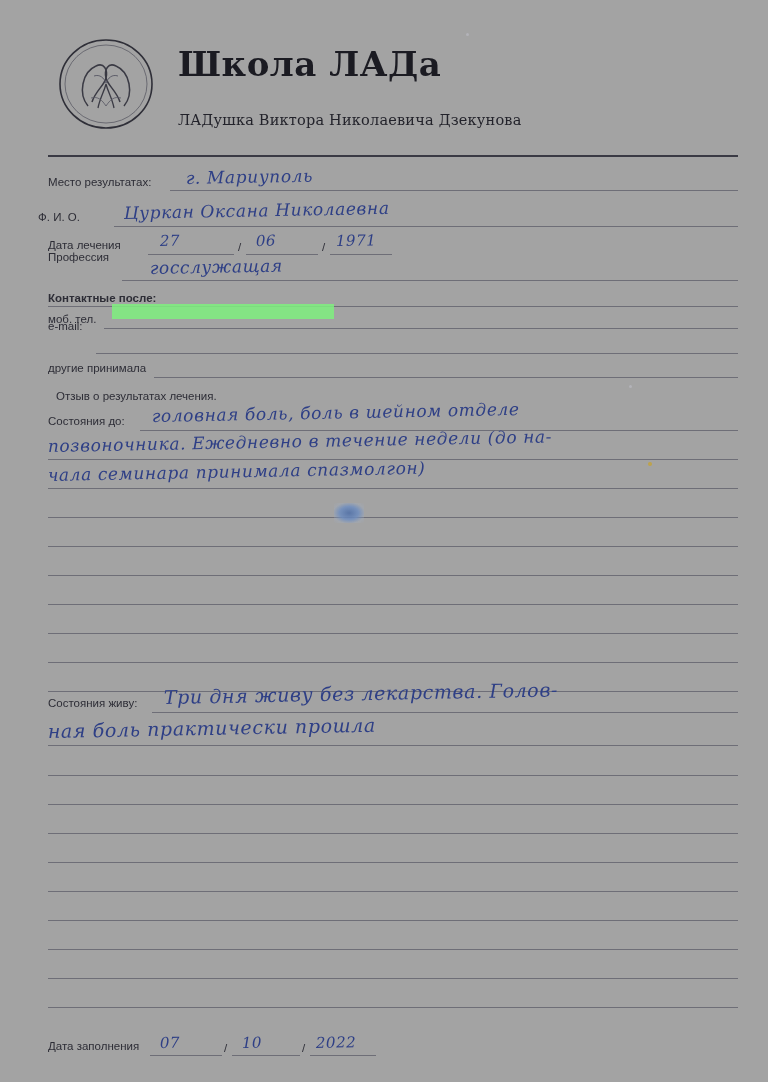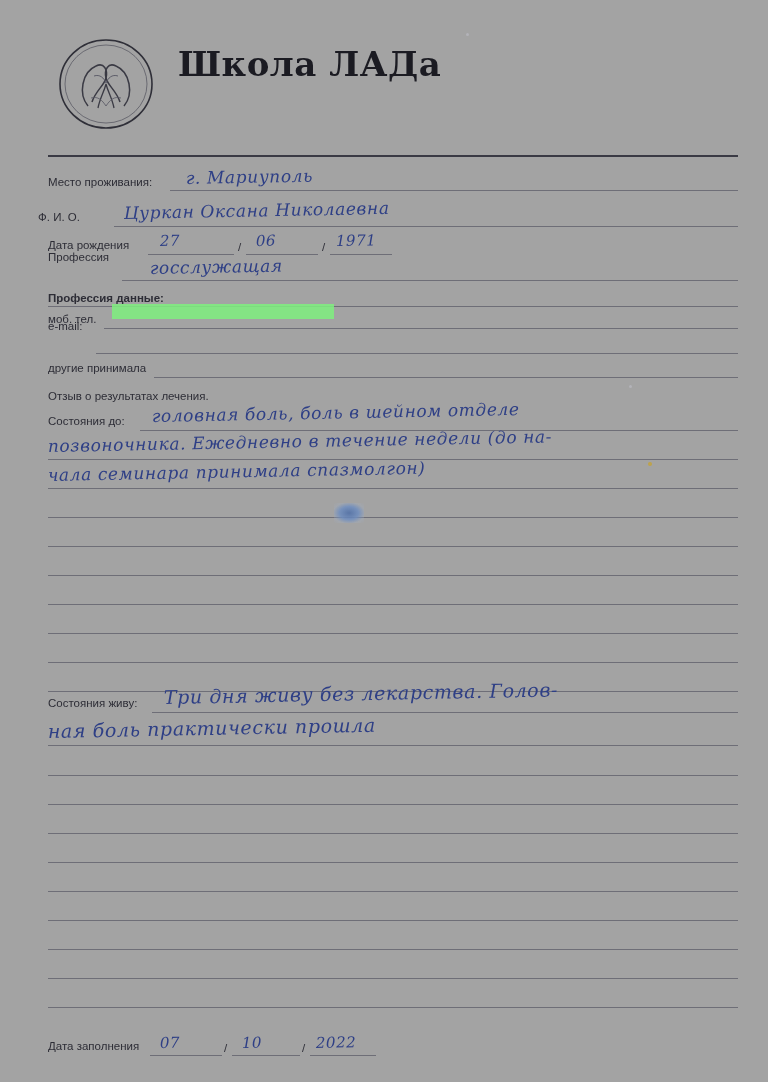--- a/index.html
+++ b/index.html
@@ -159,65 +159,66 @@
         <path d="M66 70 C76 58, 72 36, 58 30 C50 26, 46 34, 48 42 C50 50, 58 54, 62 66" fill="none" stroke="#3a3a44" stroke-width="1.5"></path>
         <path d="M40 72 C42 62, 46 56, 48 48 C50 56, 54 62, 56 72" fill="none" stroke="#3a3a44" stroke-width="1.3"></path>
         <path d="M36 40 C42 38, 46 42, 48 47" fill="none" stroke="#555562" stroke-width="0.9"></path>
         <path d="M60 40 C54 38, 50 42, 48 47" fill="none" stroke="#555562" stroke-width="0.9"></path>
         <path d="M33 62 C40 60, 44 64, 48 70" fill="none" stroke="#555562" stroke-width="0.8"></path>
         <path d="M63 62 C56 60, 52 64, 48 70" fill="none" stroke="#555562" stroke-width="0.8"></path>
       </svg>
     </div>
 
     <div class="brand-title">Школа ЛАДа</div>
+    <div class="brand-sub2">ЛАДушка Виктора Николаевича Дзекунова</div>
   </div>
 
   <div class="rule-top"></div>
 
   <div class="form">
 
-    <div class="fld" style="left:48px; top:176px;">Место проживания:</div>
+    <div class="fld" style="left:48px; top:176px;">Место результатах:</div>
     <div class="line" style="left:170px; top:190px; width:568px;"></div>
     <div class="hw" style="left:186px; top:168px;">г. Мариуполь</div>
 
     <div class="fld" style="left:38px; top:211px;">Ф. И. О.</div>
     <div class="line" style="left:114px; top:226px; width:624px;"></div>
     <div class="hw" style="left:124px; top:203px;">Цуркан Оксана Николаевна</div>
 
-    <div class="fld" style="left:48px; top:239px;">Дата рождения</div>
+    <div class="fld" style="left:48px; top:239px;">Дата лечения</div>
     <div class="line" style="left:148px; top:254px; width:86px;"></div>
     <div class="line" style="left:246px; top:254px; width:72px;"></div>
     <div class="line" style="left:330px; top:254px; width:62px;"></div>
     <div class="fld" style="left:238px; top:241px;">/</div>
     <div class="fld" style="left:322px; top:241px;">/</div>
     <div class="hw small" style="left:160px; top:232px;">27</div>
     <div class="hw small" style="left:256px; top:232px;">06</div>
     <div class="hw small" style="left:336px; top:232px;">1971</div>
 
     <div class="fld" style="left:48px; top:251px;">Профессия</div>
     <div class="line" style="left:122px; top:280px; width:616px;"></div>
     <div class="hw" style="left:150px; top:258px;">госслужащая</div>
 
-    <div class="fld bold" style="left:48px; top:292px;">Профессия данные:</div>
+    <div class="fld bold" style="left:48px; top:292px;">Контактные после:</div>
     <div class="line" style="left:48px; top:306px; width:690px;"></div>
 
     <div class="fld" style="left:48px; top:313px;">моб. тел.</div>
     <div class="line" style="left:104px; top:328px; width:634px;"></div>
     <div class="redact"></div>
     <div class="hw small" style="left:118px; top:306px; color:#2e3f86; opacity:0;"></div>
 
     <div class="fld" style="left:48px; top:320px;text-align:right;">e-mail:</div>
     <div class="line" style="left:96px; top:353px; width:642px;"></div>
     <div class="hw small" style="left:110px; top:331px; opacity:0;"></div>
 
     <div class="fld" style="left:48px; top:362px;">другие принимала</div>
     <div class="line" style="left:154px; top:377px; width:584px;"></div>
     <div class="hw small" style="left:168px; top:355px; opacity:0;"></div>
 
-    <div class="fld" style="left:48px; top:390px;">Отзыв о результатах лечения.</div>
+    <div class="fld" style="left:56px; top:390px;">Отзыв о результатах лечения.</div>
 
     <div class="fld" style="left:48px; top:415px;">Состояния до:</div>
     <div class="line" style="left:140px; top:430px; width:598px;"></div>
     <div class="hw" style="left:152px; top:406px;">головная боль, боль в шейном отделе</div>
 
     <div class="line ruled-row" style="left:48px; top:459px; width:690px;"></div>
     <div class="hw" style="left:48px; top:436px;">позвоночника. Ежедневно в течение недели (до на-</div>
 
     <div class="line" style="left:48px; top:488px; width:690px;"></div>
     <div class="hw" style="left:48px; top:465px;">чала семинара принимала спазмолгон)</div>

